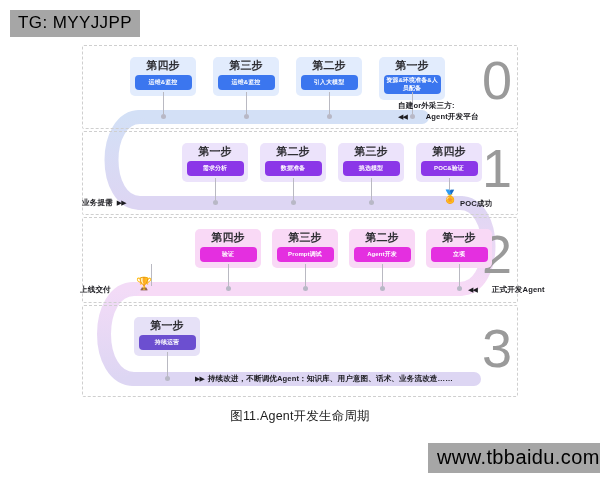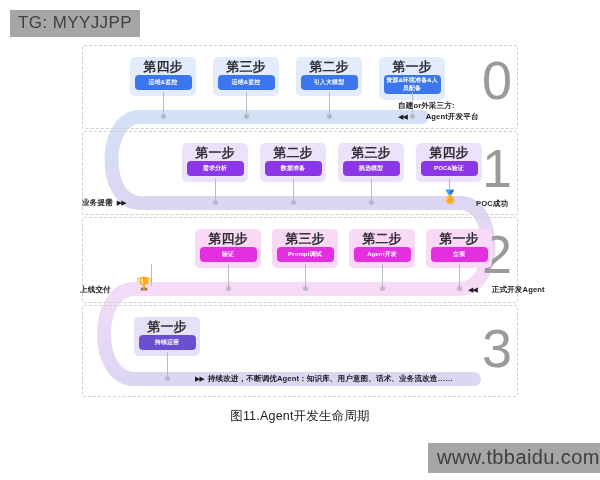--- a/index.html
+++ b/index.html
@@ -13,21 +13,21 @@
   #page {
     position: relative;
     width: 600px; height: 480px;
     background: #ffffff;
   }
 
   
   .wm {
     position: absolute;
     background: #a6a6a6;
-    color: #404040;
+    color: #000000;
     font-weight: 400;
     letter-spacing: .4px;
     display: flex;
     align-items: center;
     justify-content: flex-start;
     white-space: nowrap;
   }
   #wm-top {
     left: 10px; top: 10px;
     padding: 3px 8px 4px 8px;
@@ -89,25 +89,26 @@
     width: 66px;
     border-radius: 5px;
     padding: 5px 4px 6px 4px;
     text-align: center;
     display: flex;
     flex-direction: column;
     align-items: center;
     gap: 4px;
   }
   .card .step {
-    font-size: 13px;
+    font-size: 11px;
     font-weight: 700;
     color: #2e2e33;
     line-height: 9px;
     letter-spacing: .2px;
+    font-family: Liberation Mono, monospace;
   }
   .card .pill {
     width: 57px;
     min-height: 15px;
     border-radius: 4px;
     color: #ffffff;
     font-size: 6px;
     font-weight: 700;
     line-height: 7.5px;
     display: flex;
@@ -296,21 +297,21 @@
     <div class="stem" style="left:289px; top:133px; height:22px;"></div>
     <div class="dot" style="left:287px; top:155px;"></div>
     <div class="stem" style="left:367px; top:133px; height:22px;"></div>
 
     <div class="side-label" style="left:0px; top:153px; display:flex; align-items:center; gap:4px;">
       <span>业务提需</span>
       <span class="arrow">▶▶</span>
     </div>
 
     <div class="badge-icon" style="left:360px; top:145px;">🏅</div>
-    <div class="side-label" style="left:394px; top:154px;text-align:center;">POC成功</div>
+    <div class="side-label" style="left:378px; top:154px;text-align:center;">POC成功</div>
 
     <div class="card c-pink" style="left:113px; top:184px;">
       <div class="step">第四步</div>
       <div class="pill">验证</div>
     </div>
     <div class="card c-pink" style="left:190px; top:184px;">
       <div class="step">第三步</div>
       <div class="pill">Prompt调试</div>
     </div>
     <div class="card c-pink" style="left:267px; top:184px;">

